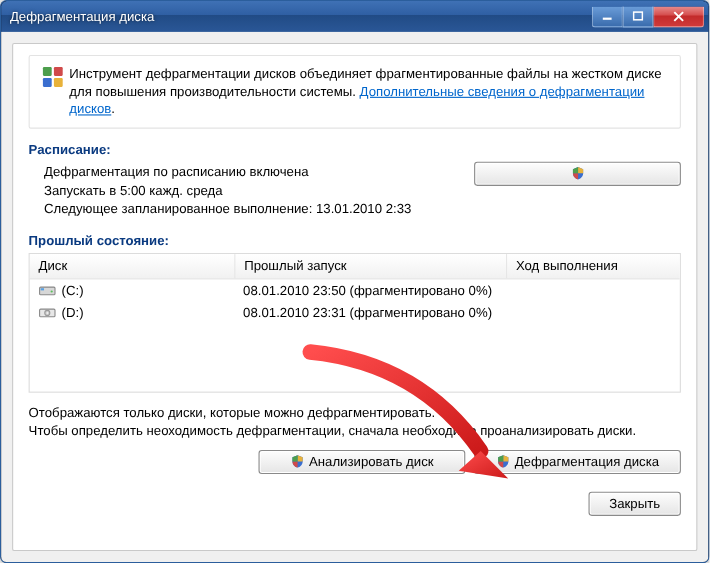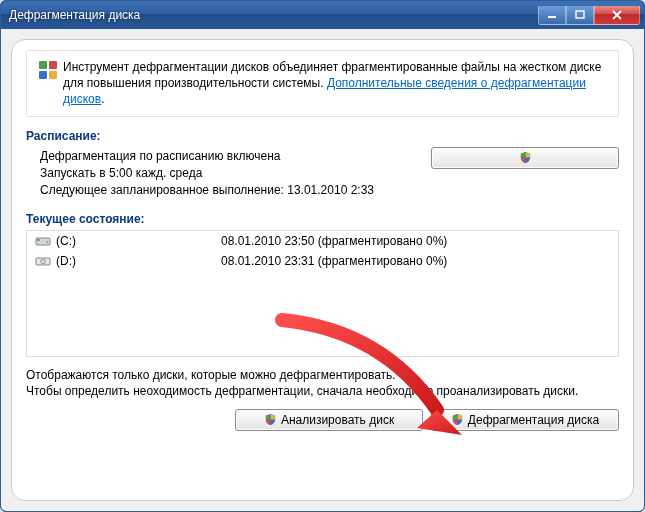--- a/index.html
+++ b/index.html
@@ -9,21 +9,21 @@
   .titlebar{height:28px;background:linear-gradient(to bottom,#3f71b5 0%,#2f5fa3 45%,#214b85 46%,#2a5797 100%);border-top-left-radius:5px;border-top-right-radius:5px;display:flex;align-items:center;justify-content:space-between;padding:0 0 0 8px}
   .title{color:#fff;font-size:12px;text-shadow:0 0 3px rgba(0,0,0,.6)}
   .win-controls{display:flex;gap:0}
   .win-btn{width:28px;height:19px;border:1px solid rgba(255,255,255,.35);border-top:none;display:flex;align-items:center;justify-content:center;font-size:11px;color:#fff;cursor:default;box-sizing:border-box}
   .win-btn.min{background:linear-gradient(to bottom,#6a9cd8,#3a6cad);border-radius:0 0 0 3px}
   .win-btn.max{background:linear-gradient(to bottom,#6a9cd8,#3a6cad)}
   .win-btn.close{width:46px;background:linear-gradient(to bottom,#e78b8b 0%,#d44a4a 45%,#c22a2a 46%,#cf3a3a 100%);border-radius:0 0 3px 0;margin-right:4px}
 
   
   .body{position:absolute;top:28px;left:0;right:0;bottom:0;background:#f0f0f0;padding:10px}
-  .inner{background:#fff;border:1px solid #c9c9c9;border-radius:14px;box-sizing:border-box;width:100%;height:100%;padding:10px 14px 10px 14px;position:relative}
+  .inner{background:#fff;border:1px solid #c9c9c9;border-radius:2px;box-sizing:border-box;width:100%;height:100%;padding:10px 14px 10px 14px;position:relative}
 
   
   .intro{background:#fff;border:1px solid #e3e3e3;border-radius:2px;padding:8px 10px;display:flex;gap:10px;align-items:flex-start}
   .intro p{margin:0;font-size:12px;line-height:1.35}
   .link{color:#0066cc;text-decoration:underline;cursor:pointer}
 
   h4.section{font-weight:700;color:#0a3a80;font-size:12px;margin:12px 0 4px 0}
   .sched-row{display:flex;align-items:flex-start;justify-content:space-between}
   .sched-left{padding-left:14px}
   .sched-left .bold{font-weight:400;margin:2px 0}
@@ -112,23 +112,28 @@
             <svg viewBox="0 0 14 14">
                 <path d="M7 1 L12 3 V7 C12 10 9.5 12.5 7 13 C4.5 12.5 2 10 2 7 V3 Z" fill="#3a6ecf"></path>
                 <path d="M7 1 L12 3 V7 L7 7 Z" fill="#e8b23a"></path>
                 <path d="M7 7 L7 13 C4.5 12.5 2 10 2 7 Z" fill="#d04a4a"></path>
                 <path d="M7 1 L2 3 V7 L7 7 Z" fill="#4d9e4d"></path>
               </svg>
           </span>
         </button>
       </div>
 
-      <h4 class="section">Текущее состояние:</h4>
+      <h4 class="section">Прошлый состояние:</h4>
 
       <div class="tbl">
+        <div class="thead">
+          <div class="th c1">Диск</div>
+          <div class="th c2">Прошлый запуск</div>
+          <div class="th c3">Ход выполнения</div>
+        </div>
         <div class="tr">
           <div class="td c1">
             <span class="dicon">
               <svg viewBox="0 0 16 14">
                   <rect x="1" y="4" width="14" height="7" rx="1" fill="#d7d7d7" stroke="#888"></rect>
                   <rect x="2" y="5" width="3" height="2" fill="#5aa0e0"></rect>
                   <circle cx="12" cy="8" r="1" fill="#5ac05a"></circle>
                 </svg>
             </span>
             <span>(C:)</span>
@@ -175,20 +180,23 @@
                 <path d="M7 1 L12 3 V7 C12 10 9.5 12.5 7 13 C4.5 12.5 2 10 2 7 V3 Z" fill="#3a6ecf"></path>
                 <path d="M7 1 L12 3 V7 L7 7 Z" fill="#e8b23a"></path>
                 <path d="M7 7 L7 13 C4.5 12.5 2 10 2 7 Z" fill="#d04a4a"></path>
                 <path d="M7 1 L2 3 V7 L7 7 Z" fill="#4d9e4d"></path>
               </svg>
           </span>
           <span>Дефрагментация диска</span>
         </button>
       </div>
 
+      <div class="close-row">
+        <button class="btn small">Закрыть</button>
+      </div>
 
       <svg class="arrow-svg" style="left:250px;top:260px" width="220" height="150">
         <defs>
           <linearGradient id="ag" x1="0" y1="0" x2="1" y2="1">
             <stop offset="0" stop-color="#ff4d4d"></stop>
               <stop offset="1" stop-color="#cc1a1a"></stop>
           </linearGradient>
         </defs>
         <path d="M20 20 Q120 30 175 110" stroke="url(#ag)" stroke-width="14" fill="none" stroke-linecap="round"></path>
         <polygon points="175,110 200,135 155,128" fill="url(#ag)"></polygon>

